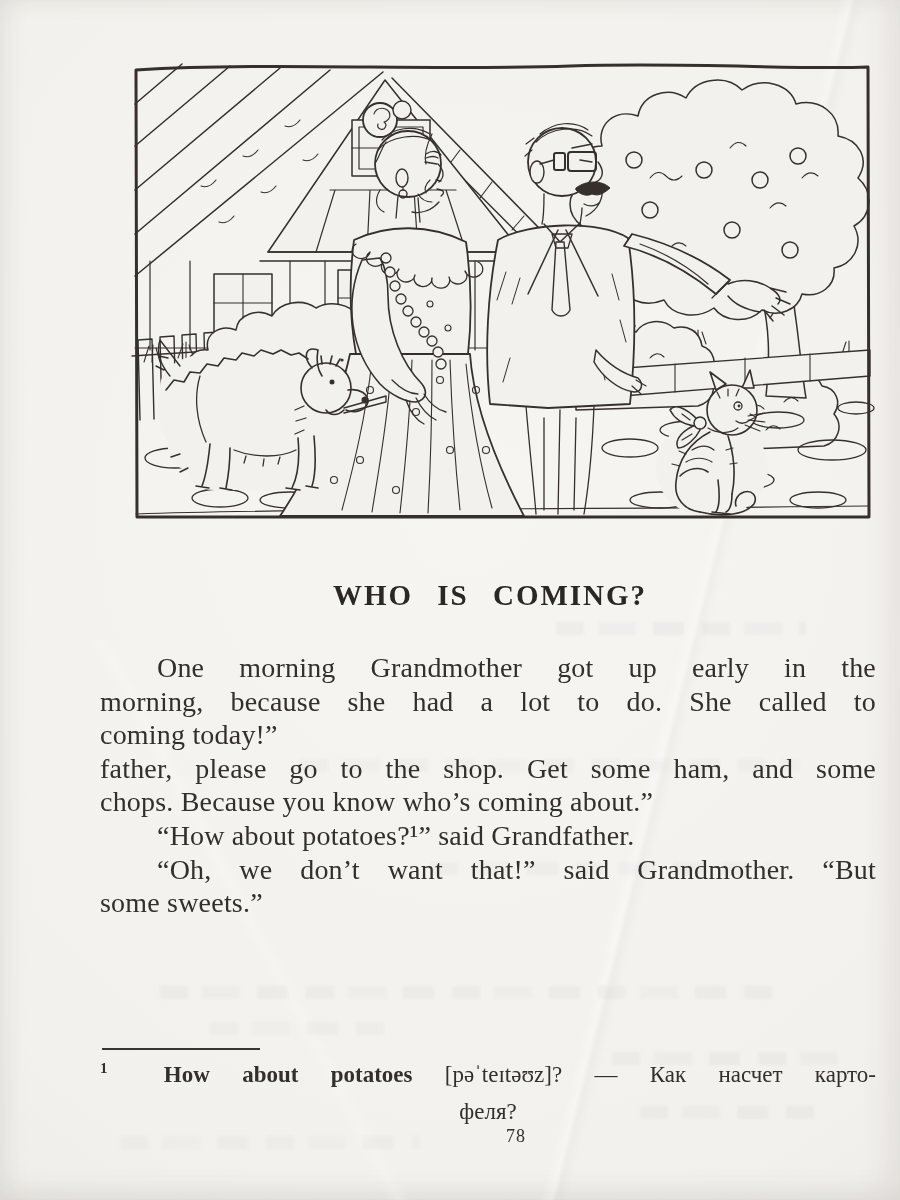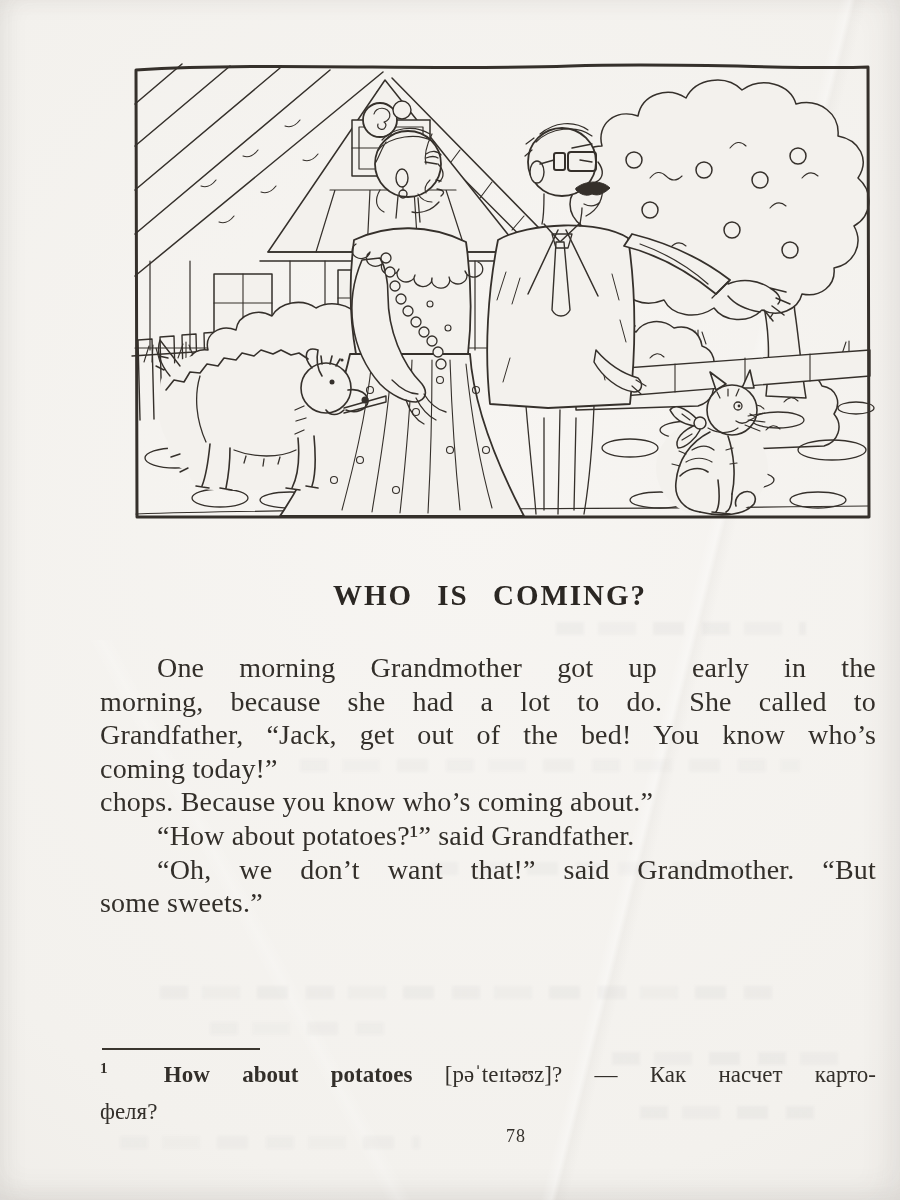--- a/index.html
+++ b/index.html
@@ -34,21 +34,21 @@
     font-size:28px;line-height:33.6px;letter-spacing:.2px;color:#332f2a;}
   .story .line{text-align:justify;text-align-last:justify;text-justify:inter-word;white-space:normal;}
   .story .line.first{text-indent:57px;}
   .story .line.last{text-align-last:left;}
   .footnote{position:absolute;left:100px;top:1048px;width:776px;
     font-size:23px;line-height:37px;color:#332f2a;}
   .footnote-rule{width:158px;height:0;border-top:2.5px solid #3a362f;margin:0 0 6px 2px;}
   .fn-line1{text-align:justify;text-align-last:justify;}
   .fn-line1 sup{font-size:15px;line-height:0;vertical-align:9px;font-weight:700;}
   .fn-line1 b{font-weight:700;margin-left:24px;}
-  .fn-line2{text-align:left;}
+  .fn-line2{text-align:center;}
   .page-number{position:absolute;left:116px;top:1126px;width:800px;text-align:center;
     font-size:18px;letter-spacing:1px;color:#34302b;}
 </style>
 </head>
 <body>
 
 <div class="page">
 
   <div class="crease c1"></div>
   <div class="crease c2"></div>
@@ -258,22 +258,22 @@
         <path d="M6,12 C140,4 300,13 440,8 C560,4 670,12 738,9 L739,459 L7,459 Z" stroke-width="3"></path>
       </g>
     </svg>
   </div>
 
   <div class="story-title">WHO IS COMING?</div>
 
   <div class="story">
       <div class="line first">One morning Grandmother got up early in the</div>
       <div class="line">morning, because she had a lot to do. She called to</div>
-      <div class="line">Grandfather, “Jack, get out of the bed! You know who’s</div>
       <div class="line last">coming today!”</div>
+      <div class="line">father, please go to the shop. Get some ham, and some</div>
       <div class="line last">chops. Because you know who’s coming about.”</div>
       <div class="line first last">“How about potatoes?¹” said Grandfather.</div>
       <div class="line first">“Oh, we don’t want that!” said Grandmother. “But</div>
       <div class="line last">some sweets.”</div>
     </div>
 
   <div class="footnote">
     <div class="footnote-rule"></div>
     <div class="fn-line1"><sup>1</sup> <b>How about potatoes</b><span> [pəˈteɪtəʊz]? — Как насчет карто-</span></div>
     <div class="fn-line2">феля?</div>

